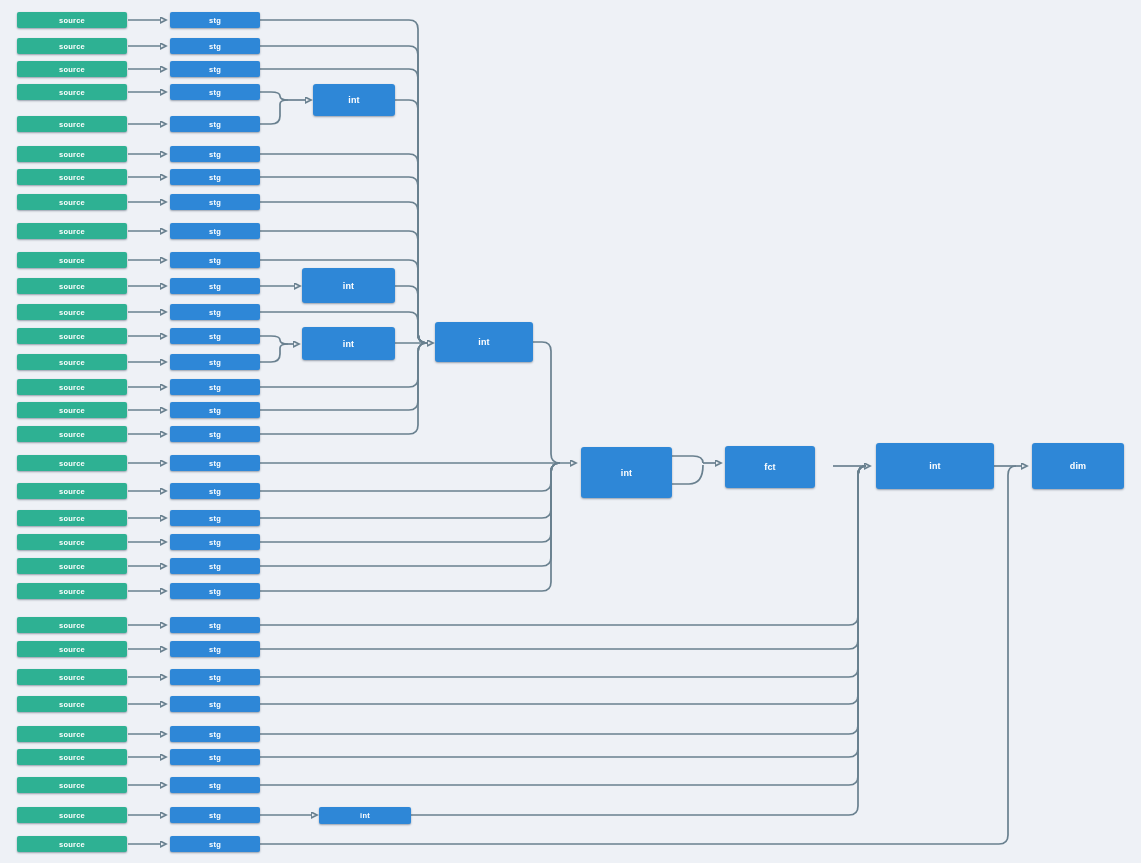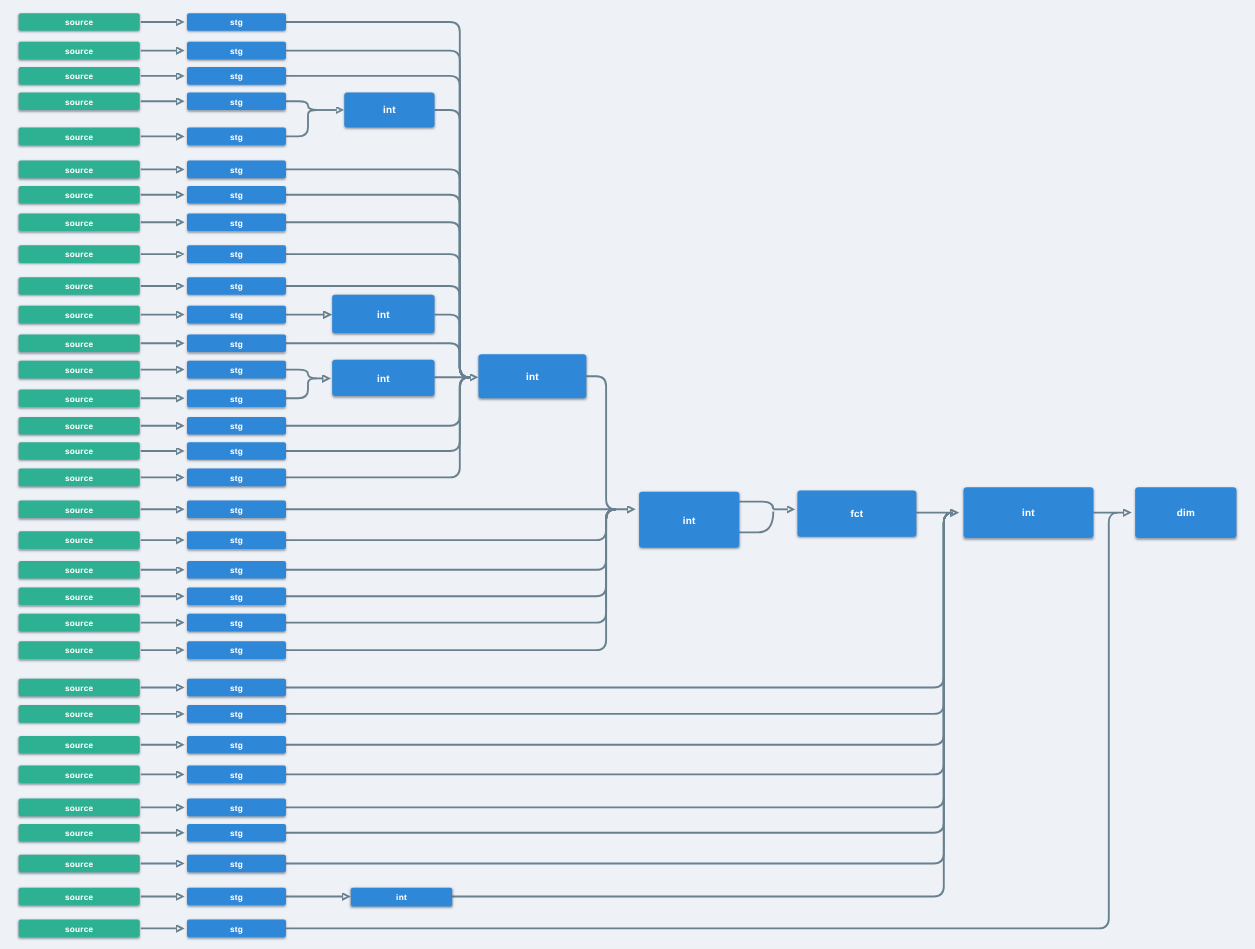--- a/index.html
+++ b/index.html
@@ -312,21 +312,21 @@
       </div>
       <div class="node model big" style="left: 302px; top: 327px; width: 93px; height: 33px;">
         <span>int</span>
       </div>
       <div class="node model big" style="left: 435px; top: 322px; width: 98px; height: 40px;">
         <span>int</span>
       </div>
       <div class="node model big" style="left: 581px; top: 447px; width: 91px; height: 51px;">
         <span>int</span>
       </div>
-      <div class="node model big" style="left: 725px; top: 446px; width: 108px; height: 42px;">
+      <div class="node model big" style="left: 725px; top: 446px; width: 90px; height: 42px;">
         <span>fct</span>
       </div>
       <div class="node model big" style="left: 876px; top: 443px; width: 118px; height: 46px;">
         <span>int</span>
       </div>
       <div class="node model big" style="left: 1032px; top: 443px; width: 92px; height: 46px;">
         <span>dim</span>
       </div>
       <div class="node model" style="left: 319px; top: 807px; width: 92px; height: 17px;">
         <span>int</span>

